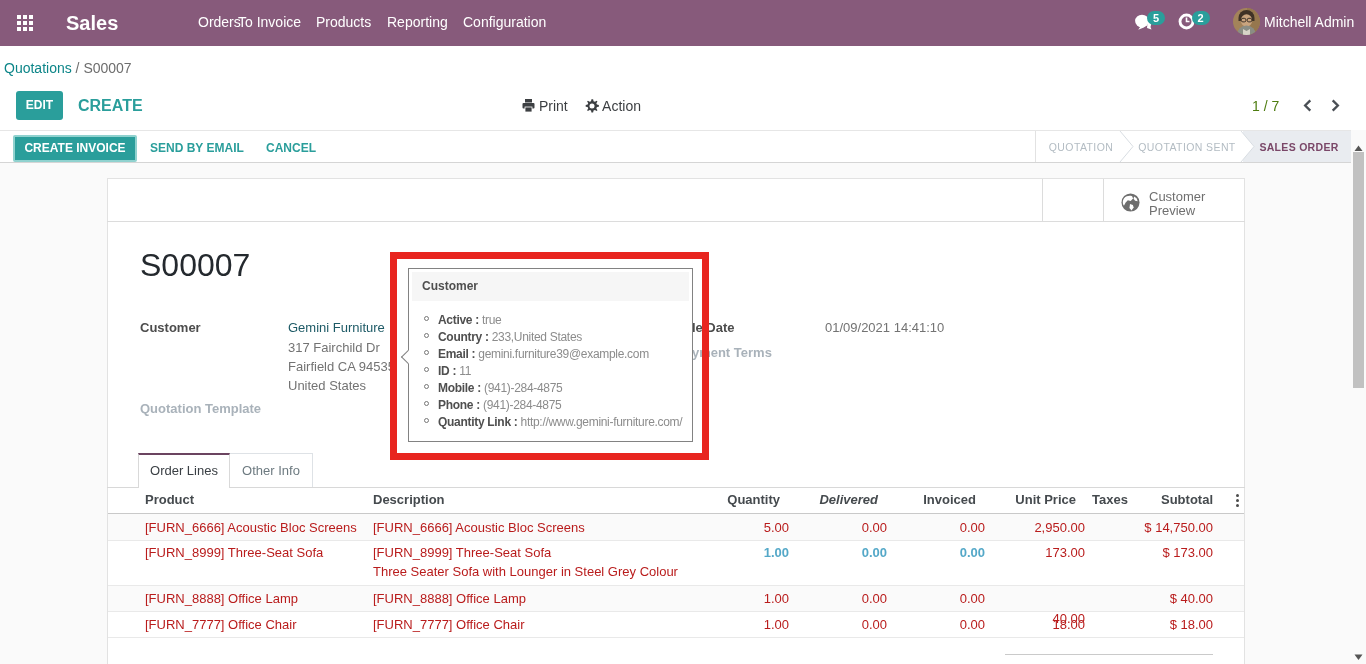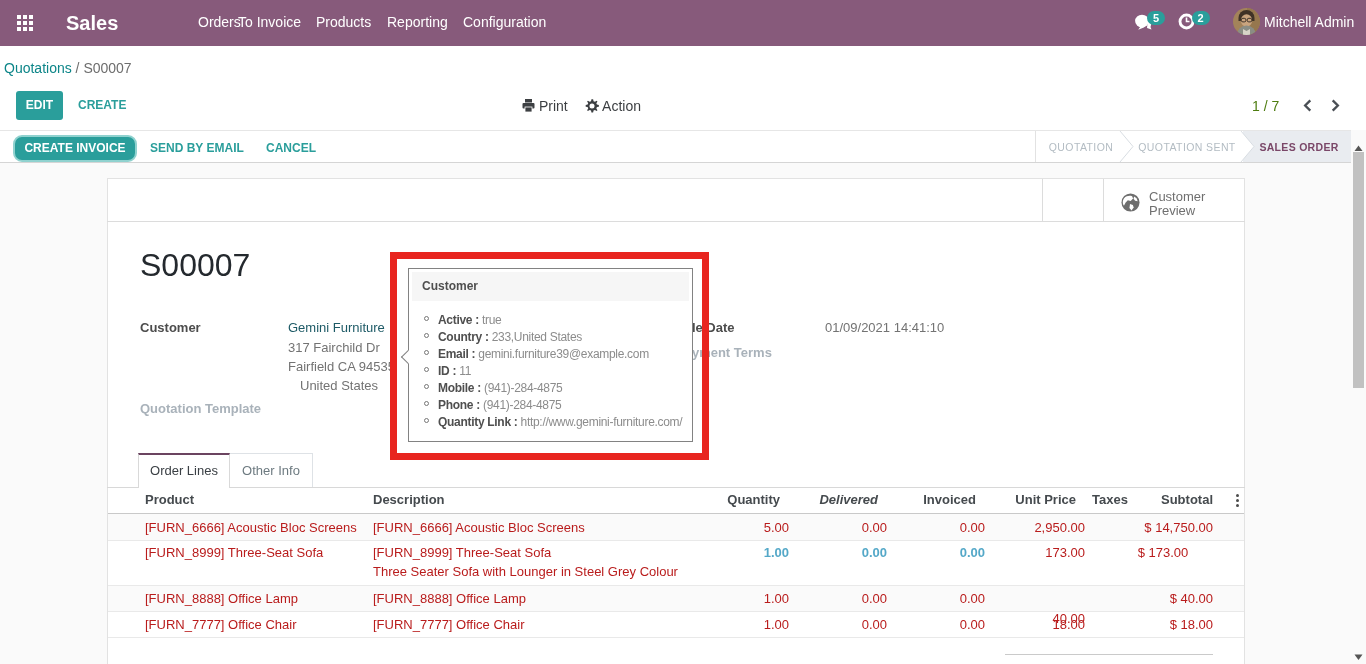--- a/index.html
+++ b/index.html
@@ -20,31 +20,31 @@
   .uname { position:absolute; left:1264px; top:14px; color:#fff; font-size:14px; }
   .avatar { position:absolute; left:1233px; top:8px; width:27px; height:27px; border-radius:50%; overflow:hidden; }
 
   
   .topwhite { position:absolute; left:0; top:46px; width:1366px; height:84px; background:#fff; }
   .crumb { position:absolute; left:4px; top:60px; font-size:14px; color:#6d6d6d; }
   .crumb a { color:#0c8588; text-decoration:none; }
 
   .btn-edit { position:absolute; left:16px; top:91px; width:47px; height:29px; background:#2a9e9b;
               color:#fff; font-size:12px; font-weight:bold; text-align:center; line-height:29px; border-radius:3px; }
-  .btn-create { position:absolute; left:78px; top:91px; height:29px; color:#2a9e9b; font-size:12px;
+  .btn-create { position:absolute; left:78px; top:91px; height:29px; color:#2a9e9b; font-size:16px;
                 font-weight:bold; line-height:29px; }
   .tool { position:absolute; top:98px; font-size:14px; color:#3c3f42; }
   .pager { position:absolute; left:1252px; top:98px; font-size:14px; color:#4d7c0f; }
 
   
   .statusbar { position:absolute; left:0; top:130px; width:1366px; height:33px; background:#fff;
                border-top:1px solid #e6e6e6; border-bottom:1px solid #d5d5d5; }
   .btn-ci { position:absolute; left:13px; top:4px; width:124px; height:27px; background:#2a9e9b;
             border:2px solid #90d2cf; color:#fff; font-size:12px; font-weight:bold; text-align:center;
-            line-height:23px; border-radius:9px; }
+            line-height:23px; border-radius:2px; }
   .sb-link { position:absolute; top:4px; height:27px; line-height:27px; color:#2a9e9b; font-size:12px; font-weight:bold; }
 
   
   .content { position:absolute; left:0; top:163px; width:1351px; height:501px; background:#fafafa; }
   .sheet { position:absolute; left:107px; top:178px; width:1138px; height:486px; background:#fff;
            border:1px solid #e2e2e2; border-bottom:none; }
   
   .hline { position:absolute; background:#dcdcdc; height:1px; }
   .vline { position:absolute; background:#dcdcdc; width:1px; }
 
@@ -196,21 +196,21 @@
   </svg>
   <div style="position:absolute; left:46px; top:12px; line-height:14px;">Customer<br>Preview</div>
 </div>
 
 <div class="h1">S00007</div>
 
 <div class="flabel" style="left:140px; top:320px;">Customer</div>
 <div class="fval" style="left:288px; top:320px; color:#1d5a66;">Gemini Furniture</div>
 <div class="fval" style="left:288px; top:340px;">317 Fairchild Dr</div>
 <div class="fval" style="left:288px; top:359px;">Fairfield CA 94535</div>
-<div class="fval" style="left:300px; top:378px;">United States</div>
+<div class="fval" style="left:288px; top:378px;">United States</div>
 <div class="fmuted" style="left:140px; top:401px;">Quotation Template</div>
 
 <div class="flabel" style="left:676px; top:320px;">Sale Date</div>
 <div class="fval" style="left:825px; top:320px;">01/09/2021 14:41:10</div>
 <div class="fmuted" style="left:676px; top:345px;">Payment Terms</div>
 
 <div class="tab-active">Order Lines</div>
 <div class="tab-idle">Other Info</div>
 <div class="hline" style="left:107px; top:487px; width:31px; background:#d8d8d8;"></div>
 <div class="hline" style="left:230px; top:487px; width:1015px; background:#d8d8d8;"></div>
@@ -245,21 +245,21 @@
 <div class="td tdr" style="left:985px; top:520px; width:100px;">2,950.00</div>
 <div class="td tdr" style="left:1113px; top:520px; width:100px;">$ 14,750.00</div>
 
 <div class="td" style="left:145px; top:545px;">[FURN_8999] Three-Seat Sofa</div>
 <div class="td" style="left:373px; top:545px;">[FURN_8999] Three-Seat Sofa</div>
 <div class="td" style="left:373px; top:564px;">Three Seater Sofa with Lounger in Steel Grey Colour</div>
 <div class="td tdr teal" style="left:689px; top:545px; width:100px;">1.00</div>
 <div class="td tdr teal" style="left:787px; top:545px; width:100px;">0.00</div>
 <div class="td tdr teal" style="left:885px; top:545px; width:100px;">0.00</div>
 <div class="td tdr" style="left:985px; top:545px; width:100px;">173.00</div>
-<div class="td tdr" style="left:1113px; top:545px; width:100px;text-align:center;">$ 173.00</div>
+<div class="td tdr" style="left:1113px; top:545px; width:100px;">$ 173.00</div>
 
 <div class="td" style="left:145px; top:591px;">[FURN_8888] Office Lamp</div>
 <div class="td" style="left:373px; top:591px;">[FURN_8888] Office Lamp</div>
 <div class="td tdr" style="left:689px; top:591px; width:100px;">1.00</div>
 <div class="td tdr" style="left:787px; top:591px; width:100px;">0.00</div>
 <div class="td tdr" style="left:885px; top:591px; width:100px;">0.00</div>
 <div class="td tdr" style="left:985px; top:591px; width:100px;margin-top:20px;">40.00</div>
 <div class="td tdr" style="left:1113px; top:591px; width:100px;">$ 40.00</div>
 
 <div class="td" style="left:145px; top:617px;">[FURN_7777] Office Chair</div>

